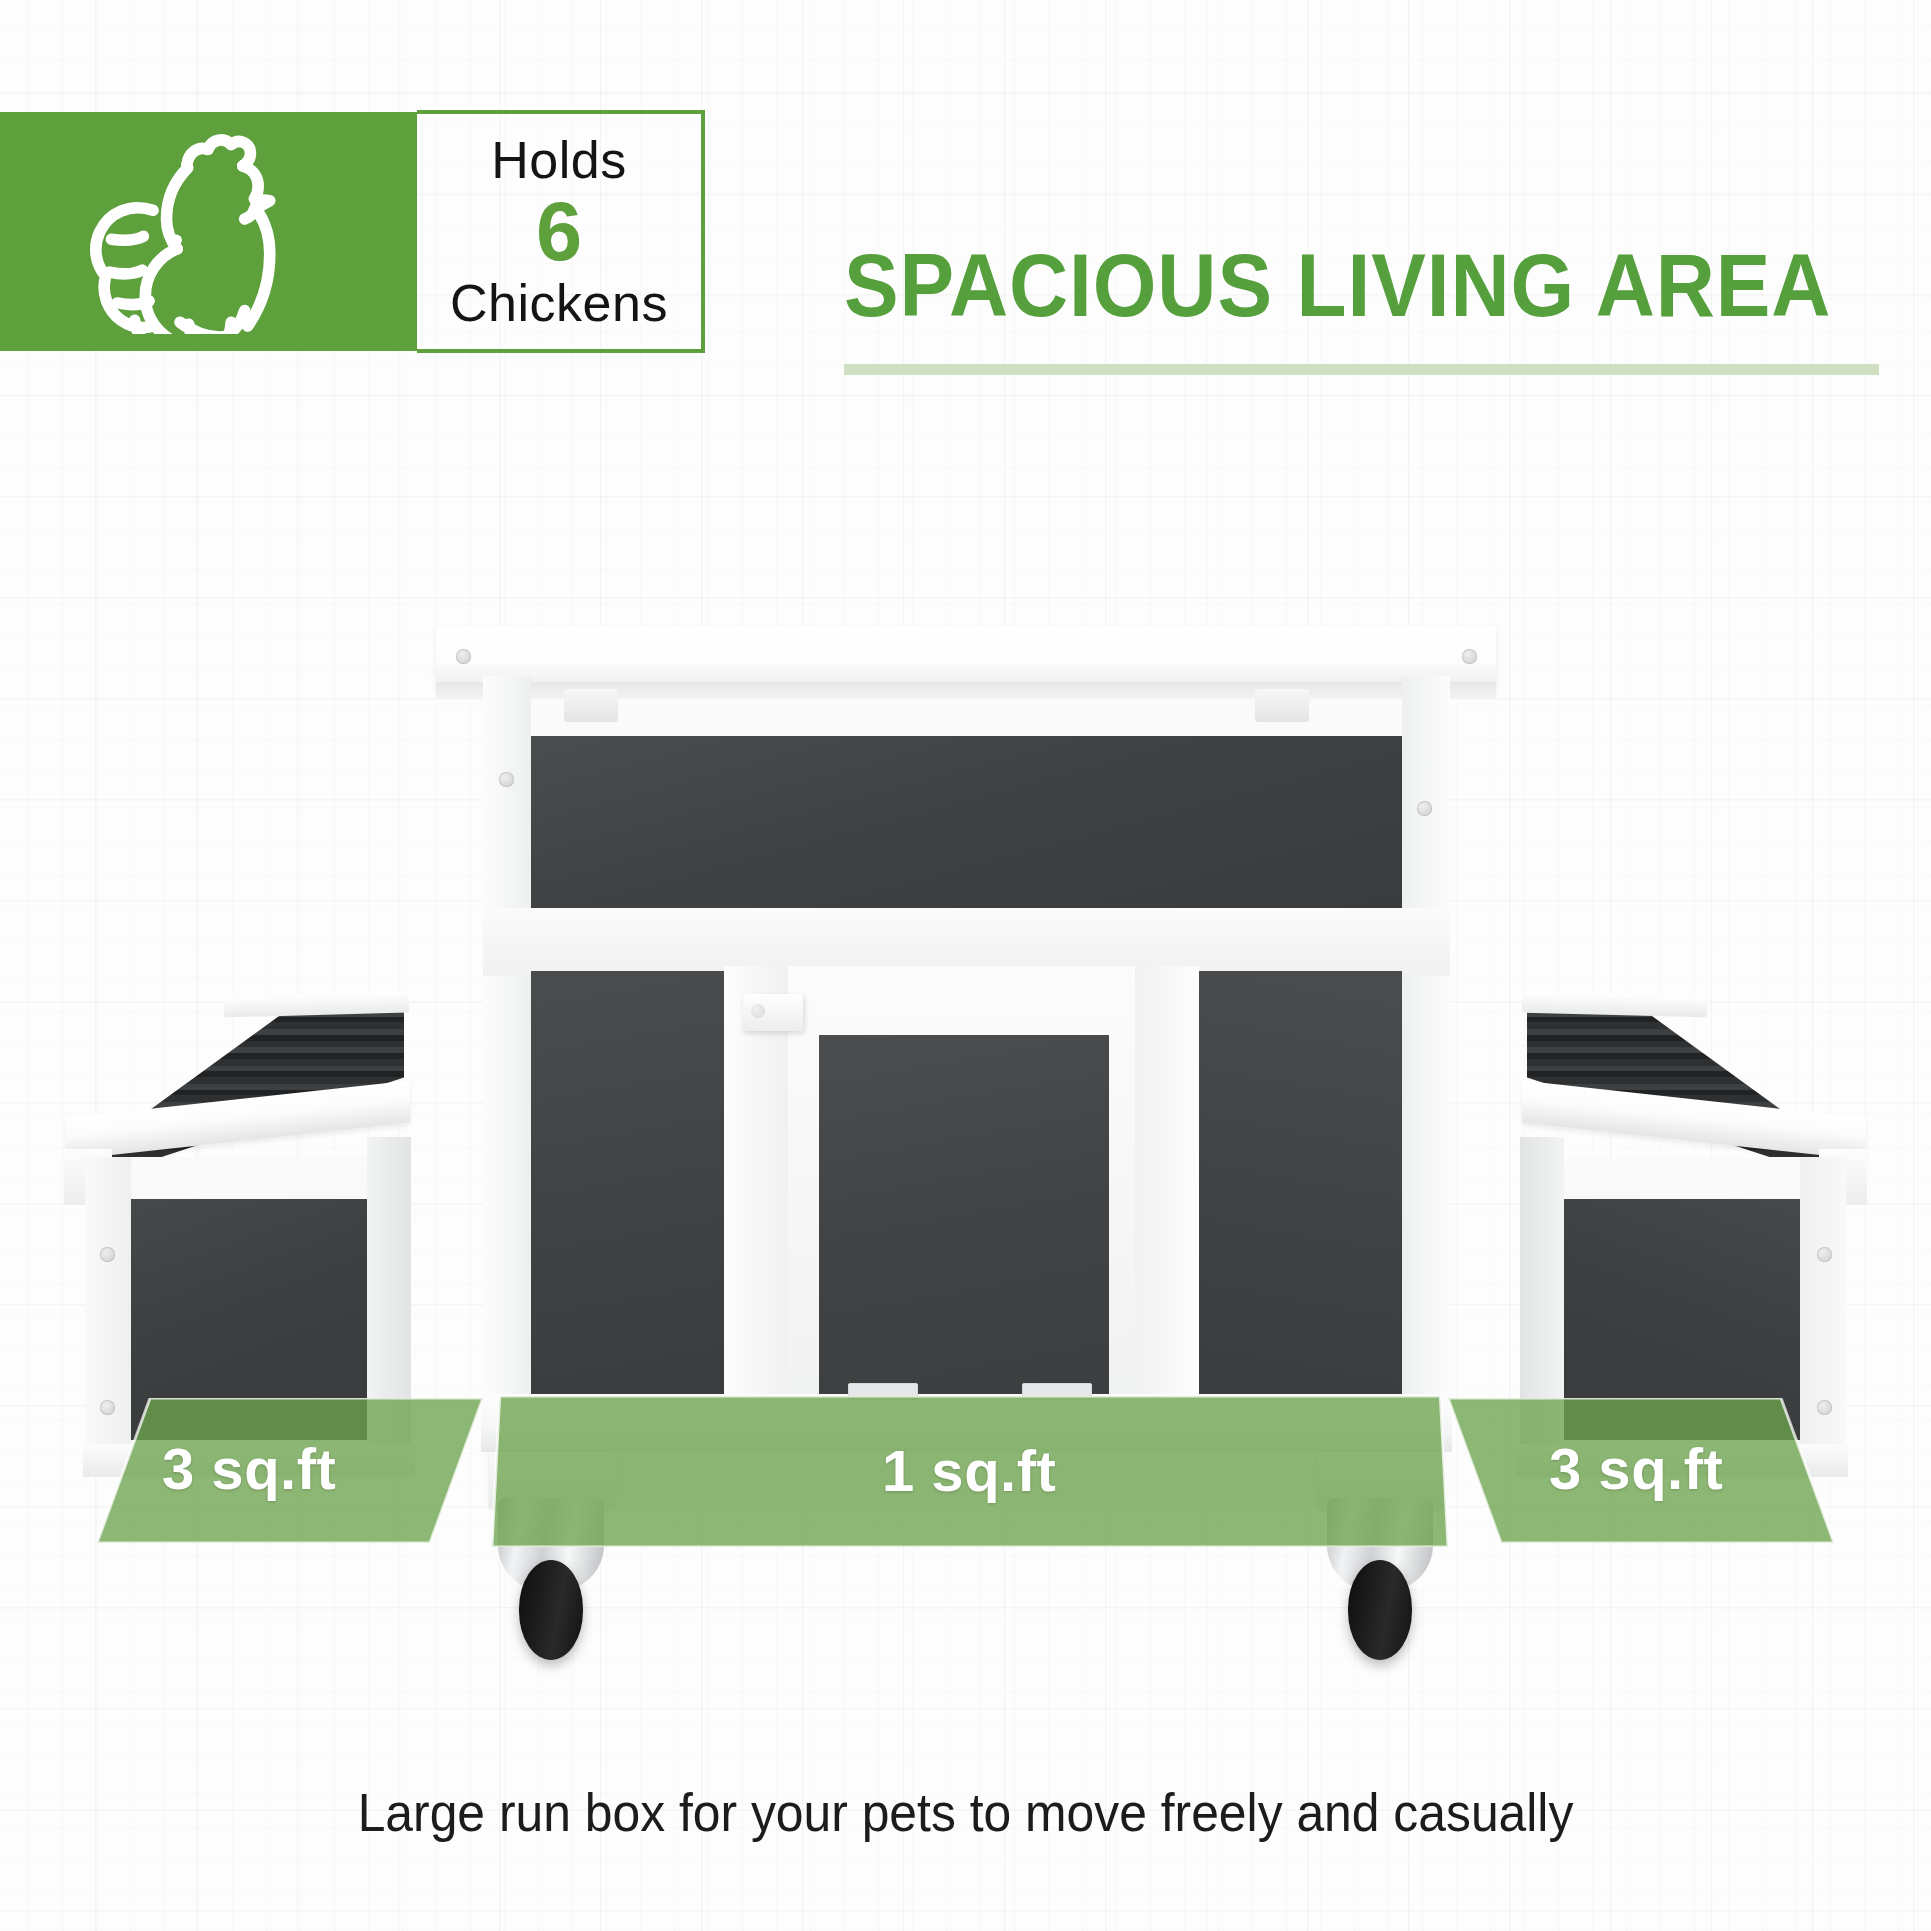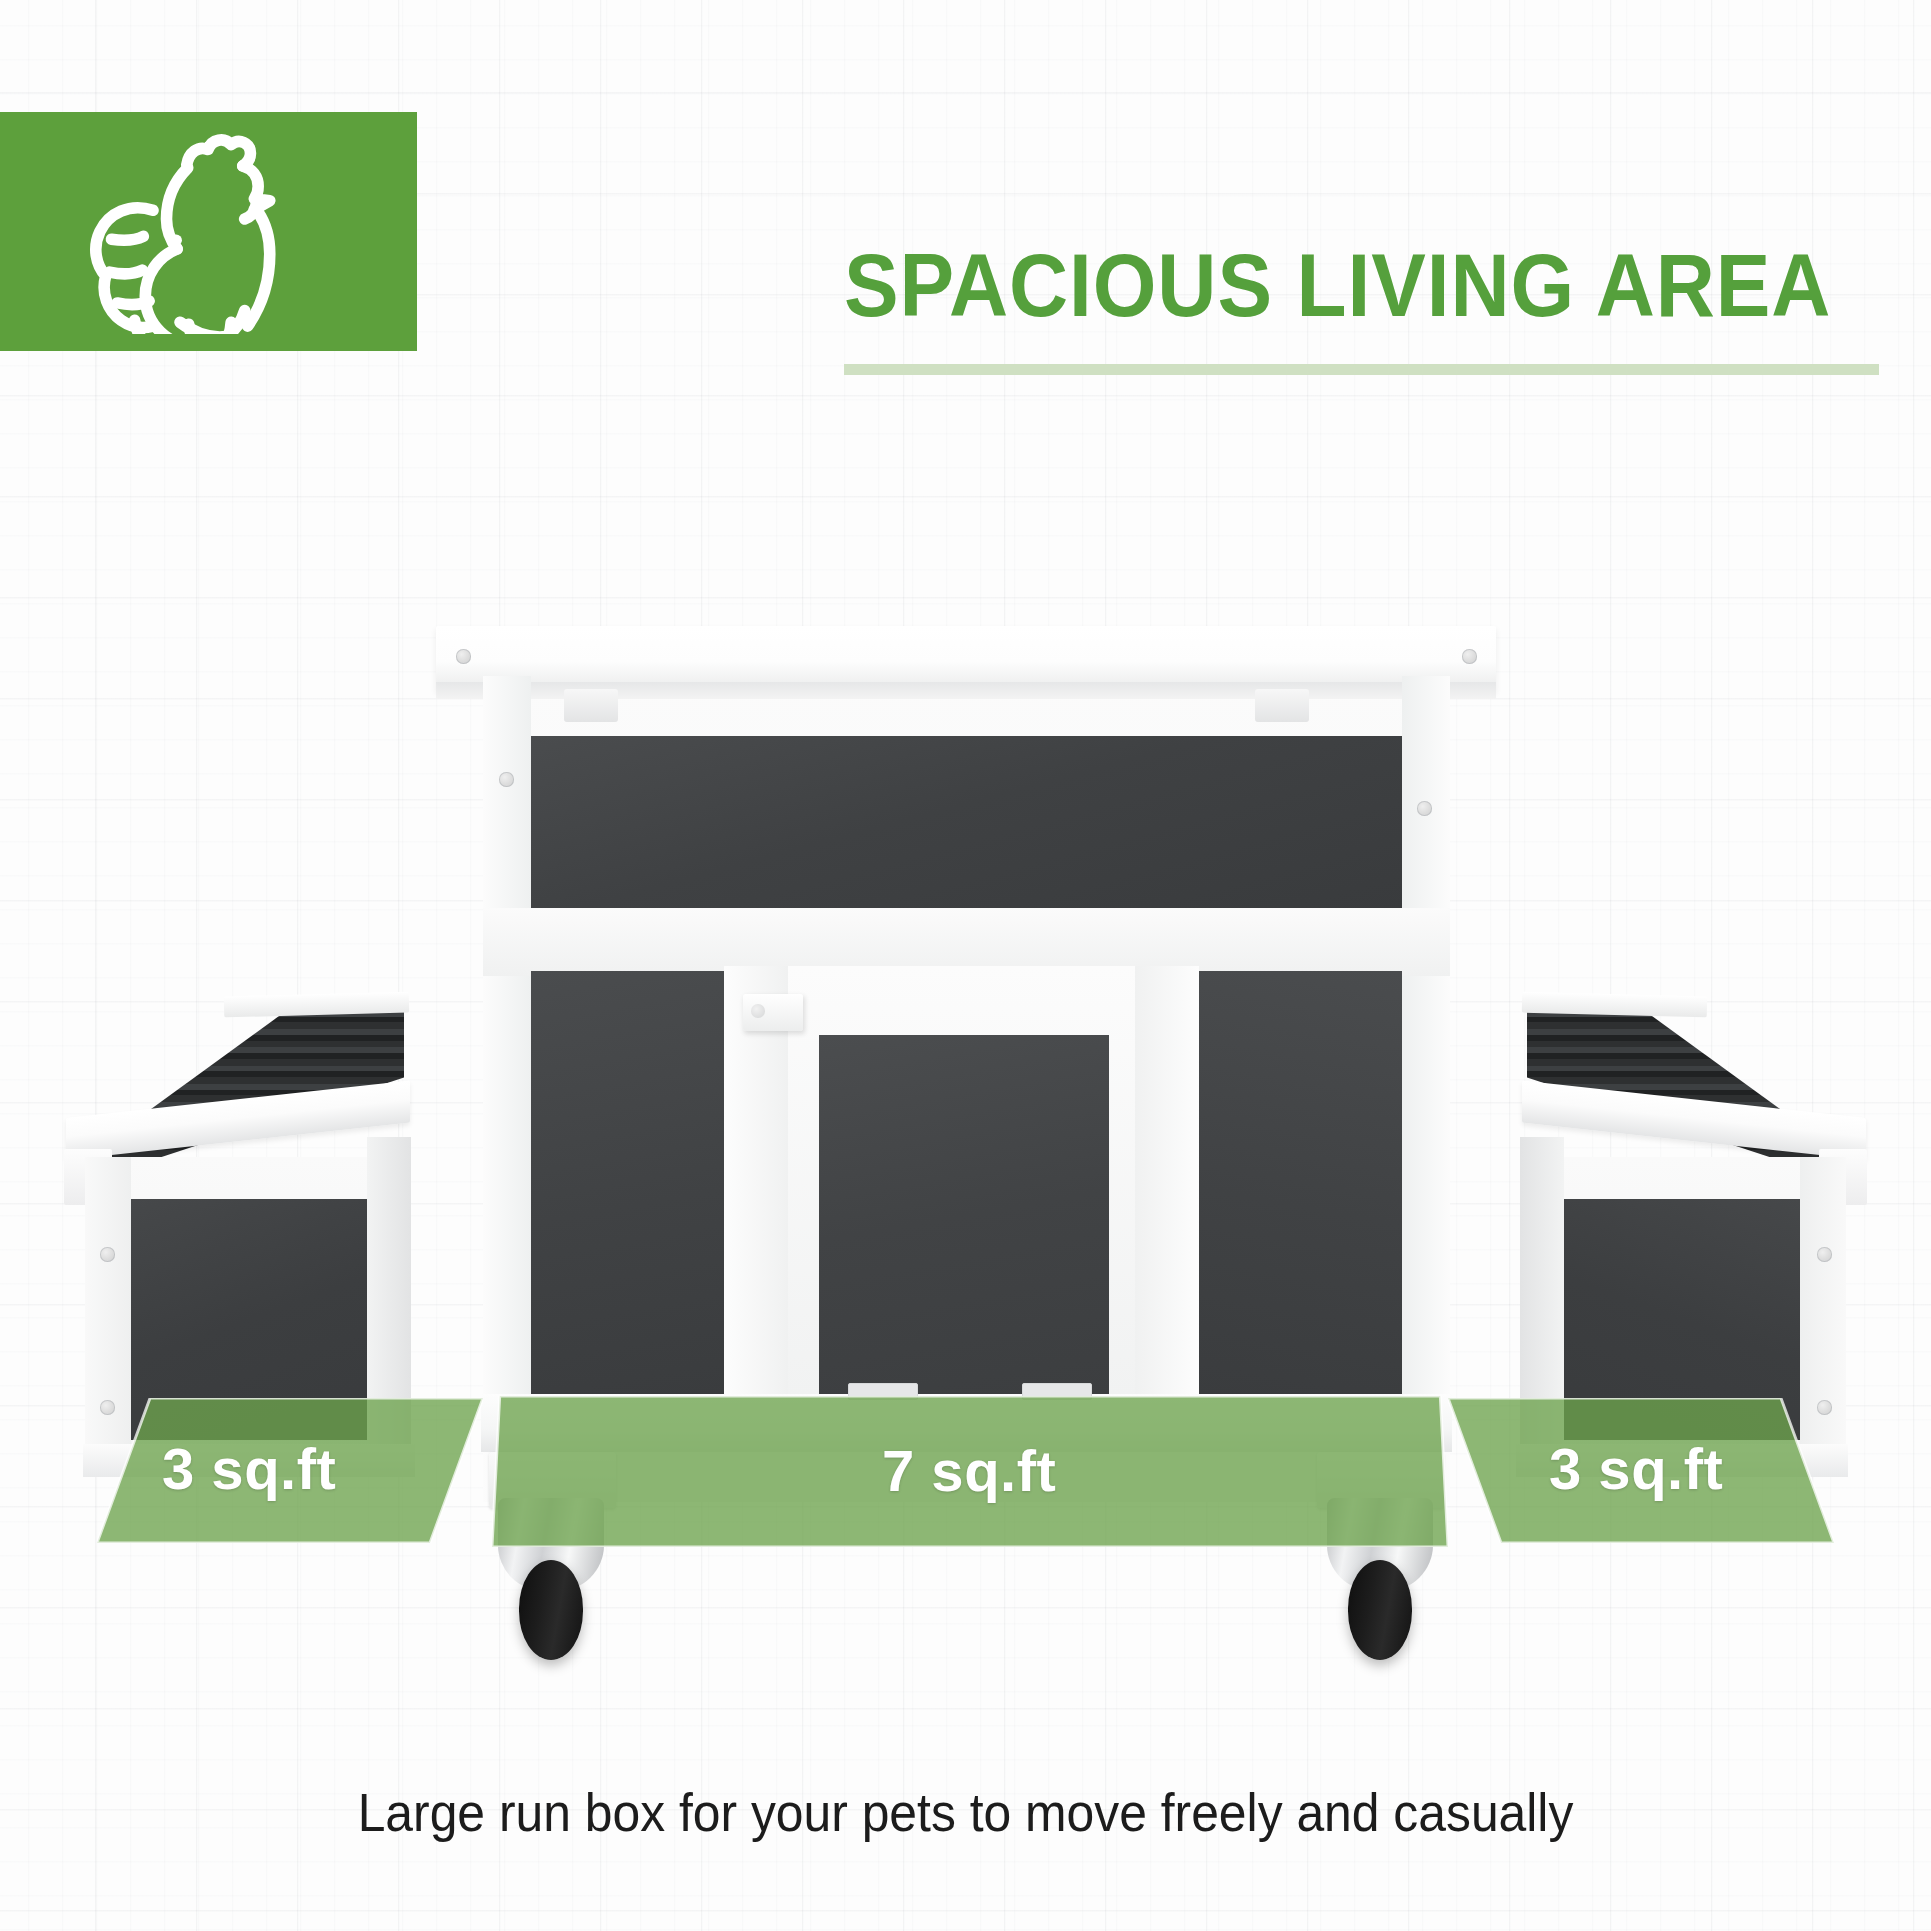--- a/index.html
+++ b/index.html
@@ -127,20 +127,25 @@
 
         <path d="M152 200 c2 14 8 23 17 28"></path>
         <path d="M196 198 c-1 15-6 25-15 30"></path>
         <path d="M143 198 c16 12 34 18 53 14"></path>
 
         <circle cx="139" cy="113" r="6" fill="#ffffff" stroke="none"></circle>
       </g>
     </svg>
   </div>
 
+  <div id="hdr-card">
+    <div id="hdr-holds">Holds</div>
+    <div id="hdr-count">6</div>
+    <div id="hdr-chickens">Chickens</div>
+  </div>
 
   <div id="title">SPACIOUS LIVING AREA</div>
   <div id="title-underline"></div>
 
   <div id="product">
 
     <div class="shape corru" style="left:85px;top:1004px;width:319px;height:153px;
                 clip-path:polygon(0% 100%, 66% 0%, 100% 0%, 100% 48%, 24% 100%);"></div>
 
     <div class="shape" style="left:224px;top:994px;width:185px;height:21px;background:linear-gradient(180deg,#ffffff,#e9eaea);
@@ -241,21 +246,21 @@
     <div class="wheel-tire" style="left:1348px;top:1560px;"></div>
 
     <svg class="shape" style="left:97px;top:1398px;width:386px;height:145px;" viewBox="0 0 400 150" preserveAspectRatio="none">
       <polygon points="55,0 400,0 345,150 0,150" fill="rgba(109,163,77,.78)" stroke="rgba(255,255,255,.75)" stroke-width="3"></polygon>
     </svg>
     <div class="ovl-label" style="left:162px;top:1435px;">3 sq.ft</div>
 
     <svg class="shape" style="left:492px;top:1396px;width:956px;height:151px;" viewBox="0 0 990 156" preserveAspectRatio="none">
       <polygon points="8,0 982,0 990,156 0,156" fill="rgba(109,163,77,.78)" stroke="rgba(255,255,255,.75)" stroke-width="3"></polygon>
     </svg>
-    <div class="ovl-label" style="left:882px;top:1437px;">7 sq.ft</div>
+    <div class="ovl-label" style="left:882px;top:1437px;">1 sq.ft</div>
 
     <svg class="shape" style="left:1448px;top:1398px;width:386px;height:145px;" viewBox="0 0 400 150" preserveAspectRatio="none">
       <polygon points="0,0 345,0 400,150 55,150" fill="rgba(109,163,77,.78)" stroke="rgba(255,255,255,.75)" stroke-width="3"></polygon>
     </svg>
     <div class="ovl-label" style="left:1549px;top:1435px;">3 sq.ft</div>
 
   </div>
 
   <div id="caption">Large run box for your pets to move freely and casually</div>
 

